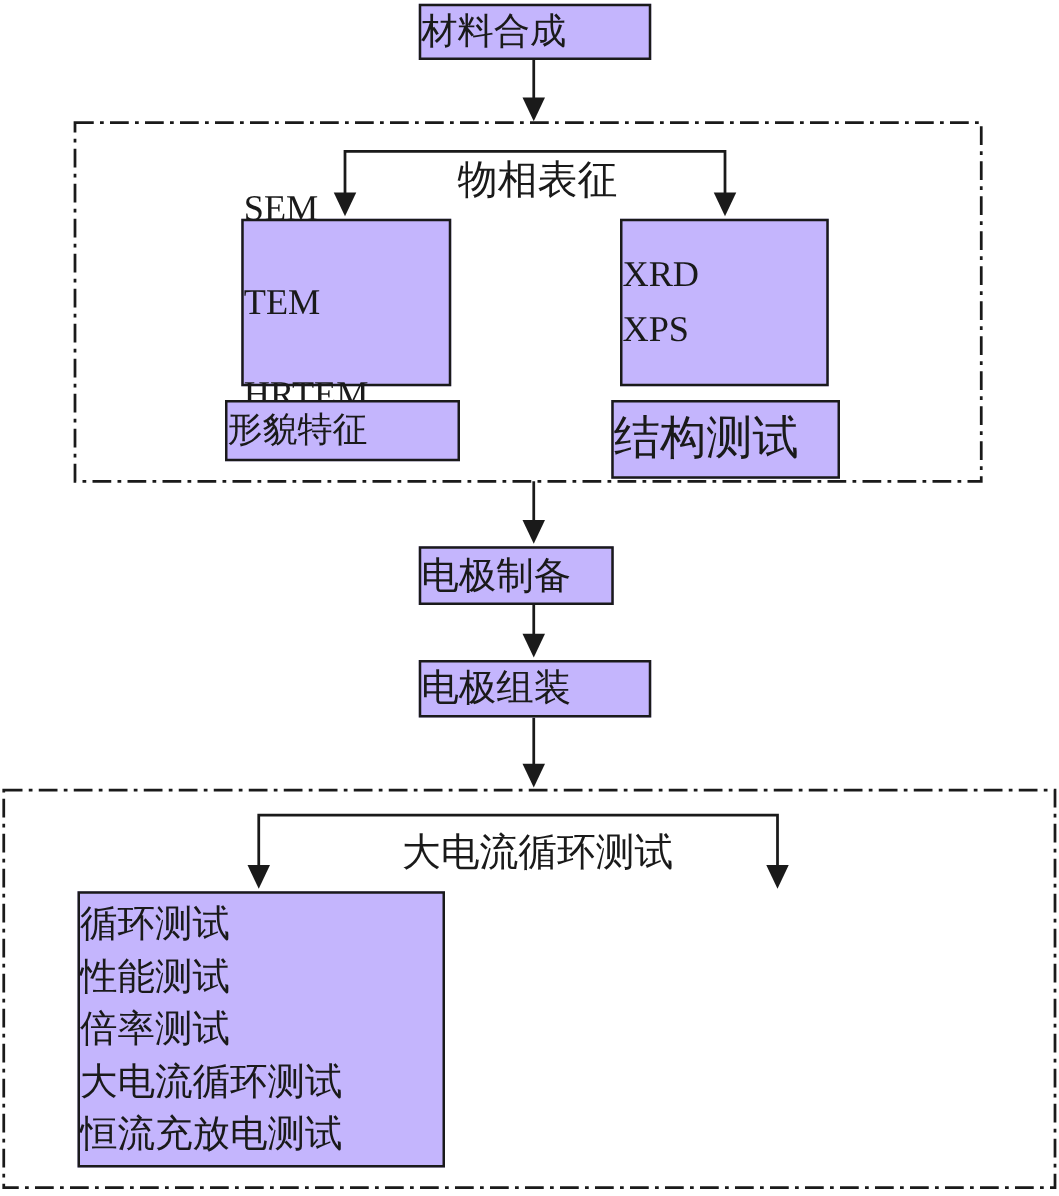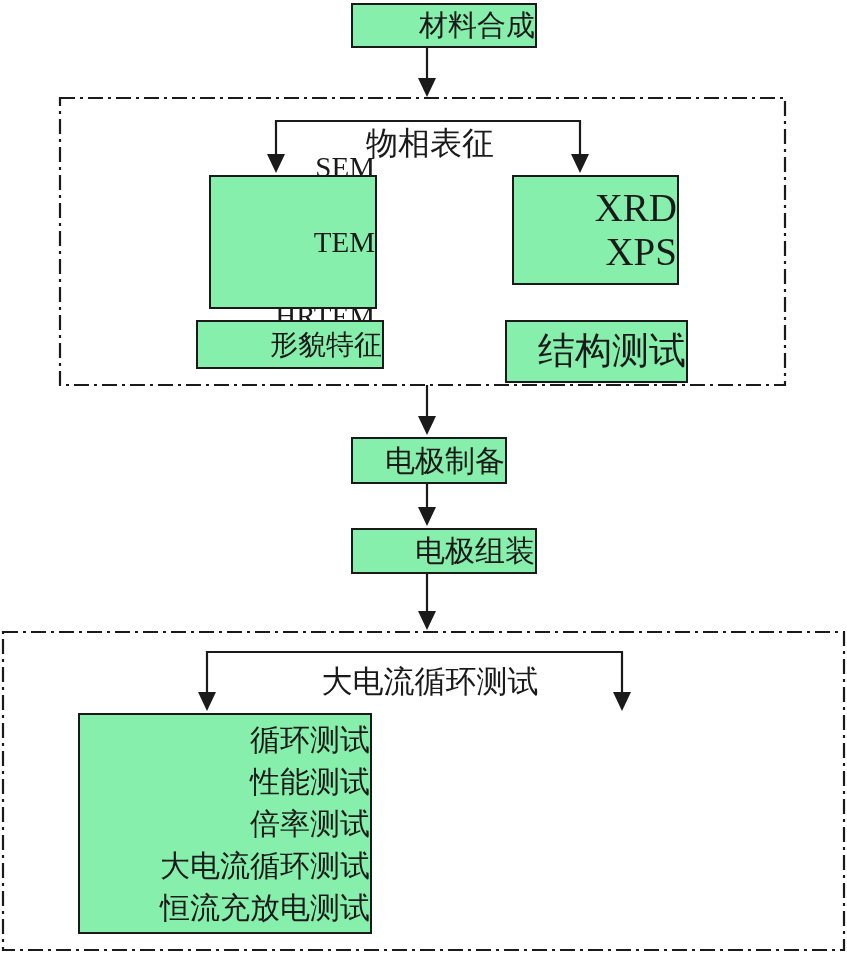--- a/index.html
+++ b/index.html
@@ -20,42 +20,41 @@
     position: absolute;
     left: 0;
     top: 0;
     width: 847px;
     height: 957px;
   }
   .node {
     position: absolute;
     box-sizing: border-box;
     border: 2px solid #1a1a1a;
-    background: #86efac;
+    background: #c4b5fd;
     display: flex;
     flex-direction: column;
-    align-items: flex-end;
+    align-items: flex-start;
     justify-content: center;
     text-align: center;
     line-height: 1.2;
-    margin-left: 16px;
   }
   .node .line { white-space: nowrap; }
   .group-label {
     position: absolute;
     text-align: center;
     white-space: nowrap;
     background: transparent;
   }
   
   #b-material   { left: 335px; top: 3px;   width: 186px; height: 45px;  font-size: 29px; }
   #b-sem        { left: 193px; top: 175px; width: 168px; height: 134px; font-size: 29px; gap: 40px; }
   #b-sem .line,
   #b-xrd .line  { height: 44px; display: flex; align-items: center; }
-  #b-xrd        { left: 496px; top: 175px; width: 167px; height: 110px; font-size: 39px; }
+  #b-xrd        { left: 496px; top: 175px; width: 167px; height: 134px; font-size: 29px; }
   #b-morph      { left: 180px; top: 320px; width: 188px; height: 49px;  font-size: 28px; }
   #b-struct     { left: 489px; top: 320px; width: 183px; height: 63px;  font-size: 37px; }
   #b-prep       { left: 335px; top: 437px; width: 156px; height: 47px;  font-size: 30px; }
   #b-asm        { left: 335px; top: 528px; width: 186px; height: 46px;  font-size: 30px; }
   #b-cycle      { left: 62px;  top: 713px; width: 294px; height: 221px; font-size: 30px; justify-content: flex-start; padding-top: 6px; font-family: Liberation Mono, monospace; }
   #b-cycle .line { height: 42px; display: flex; align-items: center; }
   #b-cv         { left: 473px; top: 713px; width: 300px; height: 221px; font-size: 30px; justify-content: flex-start; padding-top: 10px; }
   #b-cv .line   { height: 47px; display: flex; align-items: center; }
   #l-phase      { left: 280px; top: 122px; width: 300px; font-size: 32px; }
   #l-echem      { left: 280px; top: 661px; width: 300px; font-size: 31px; }

